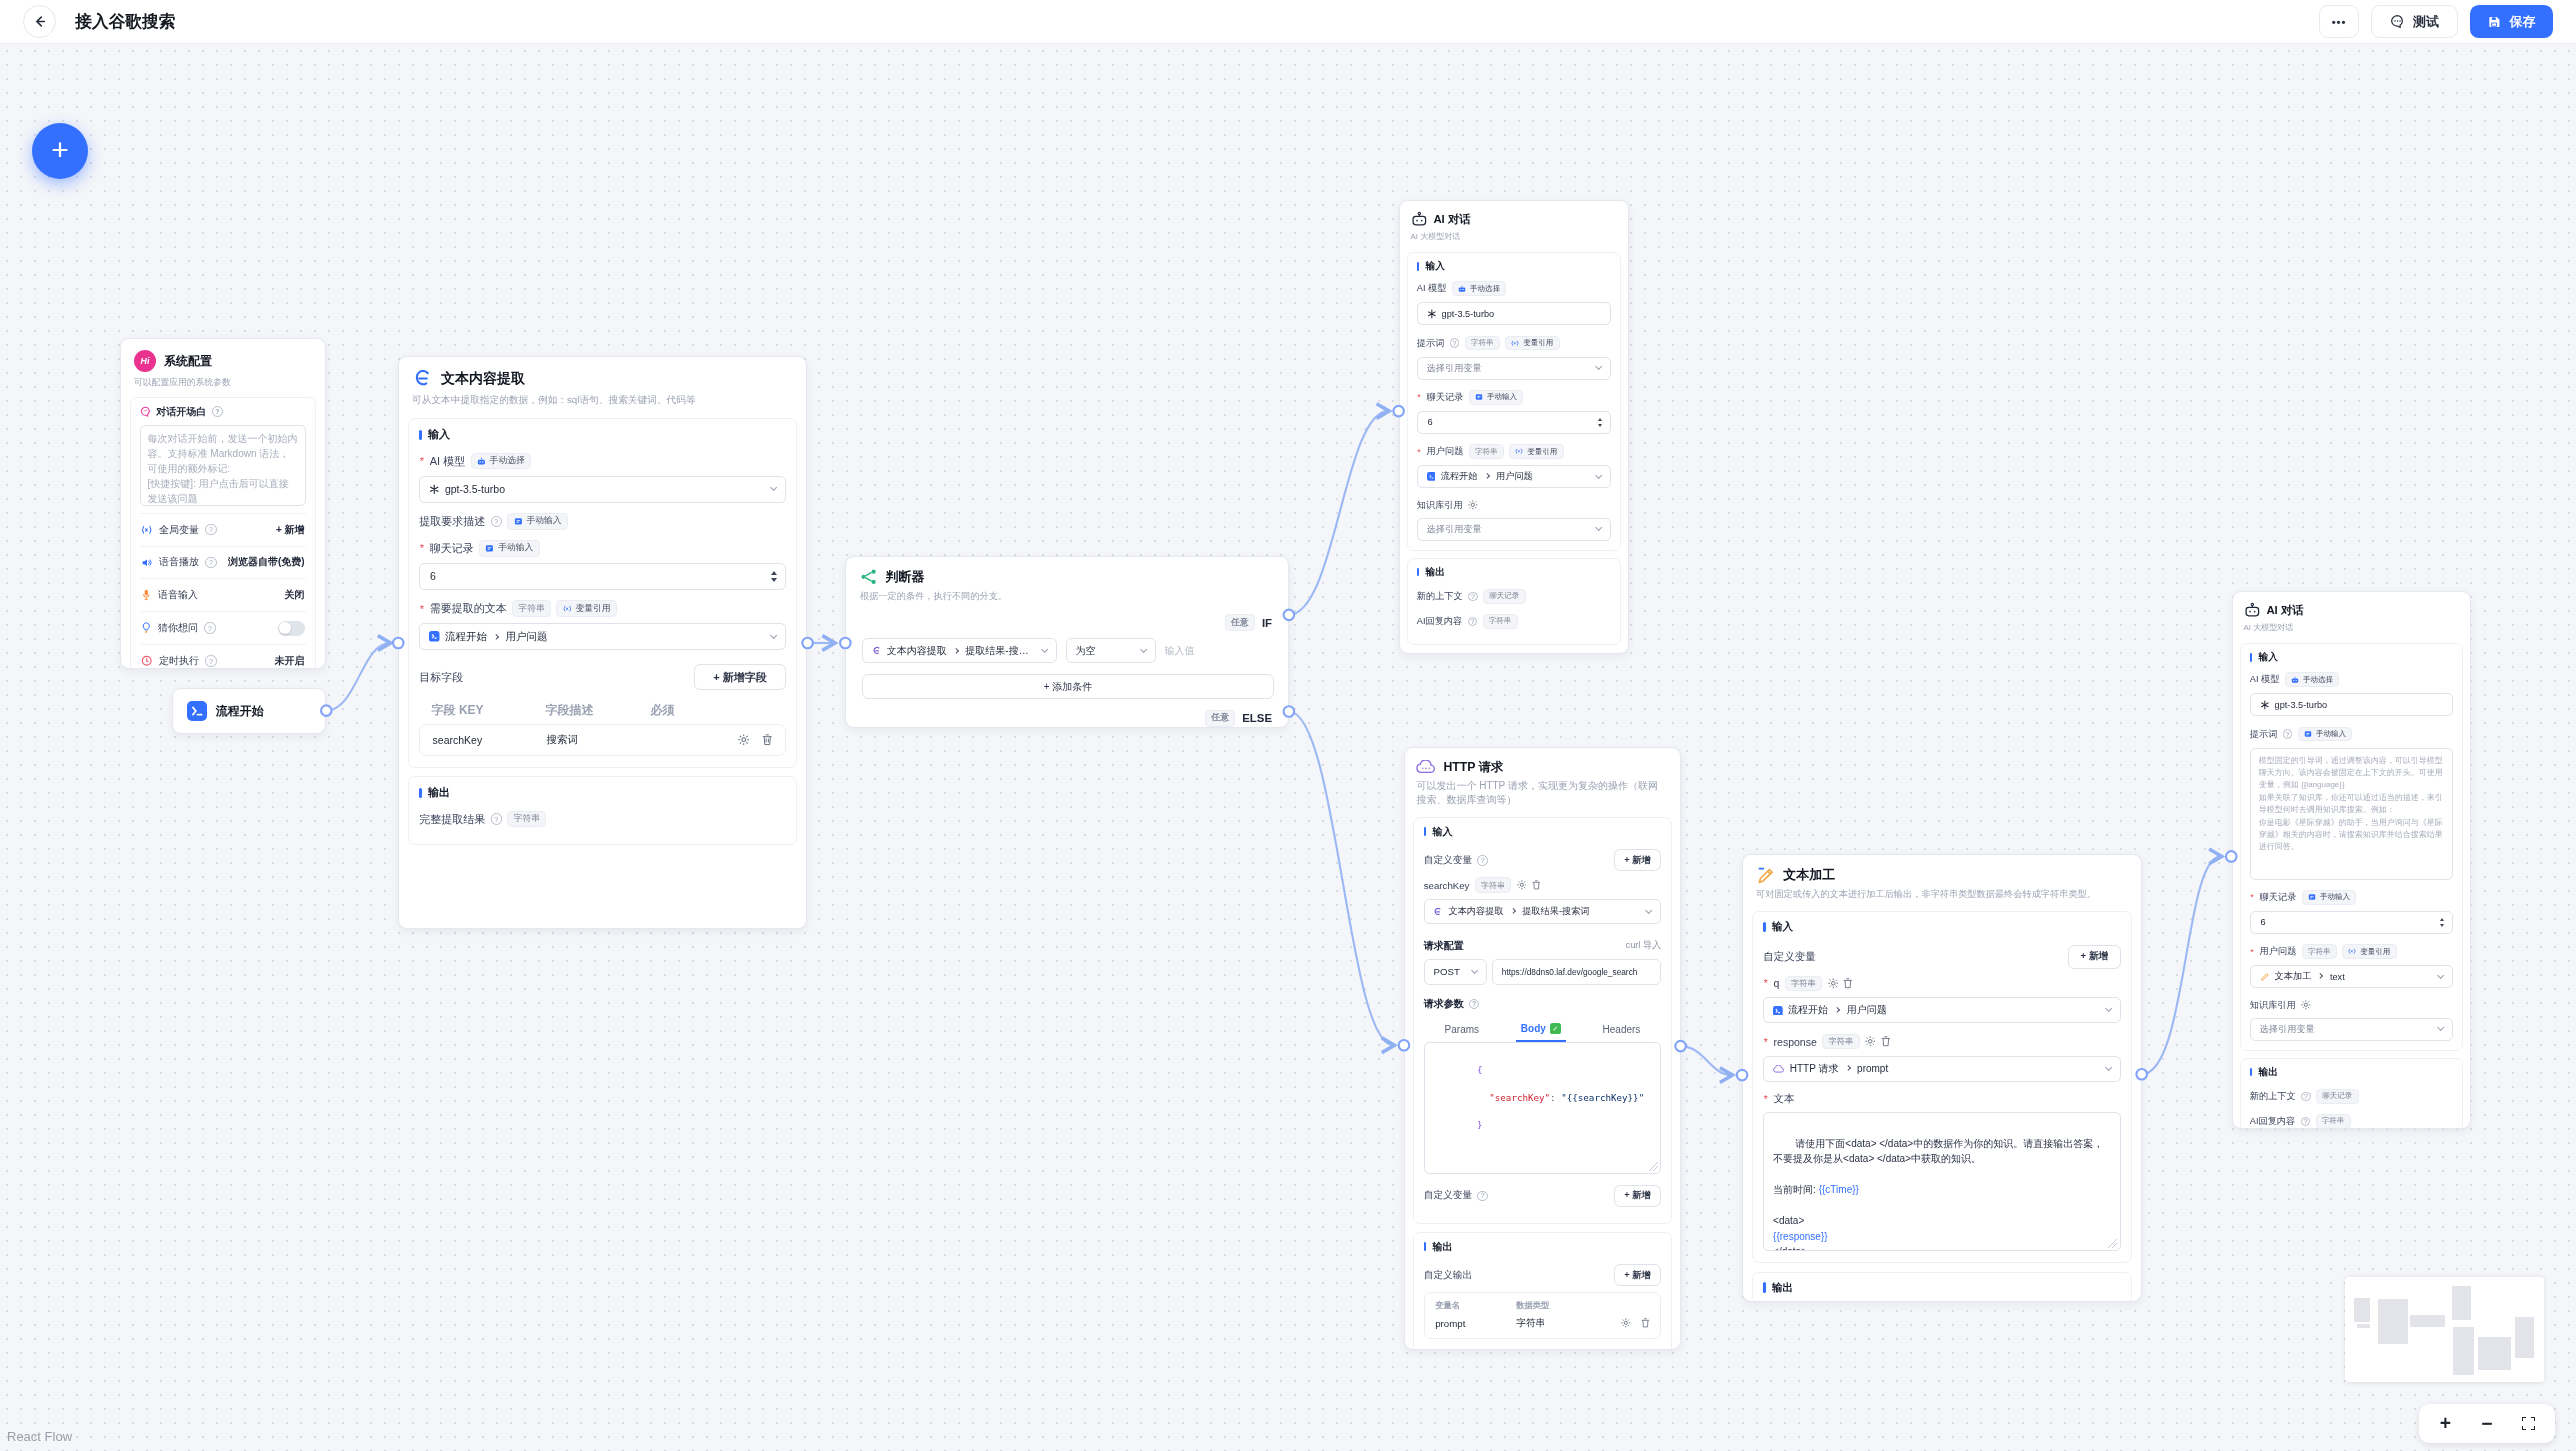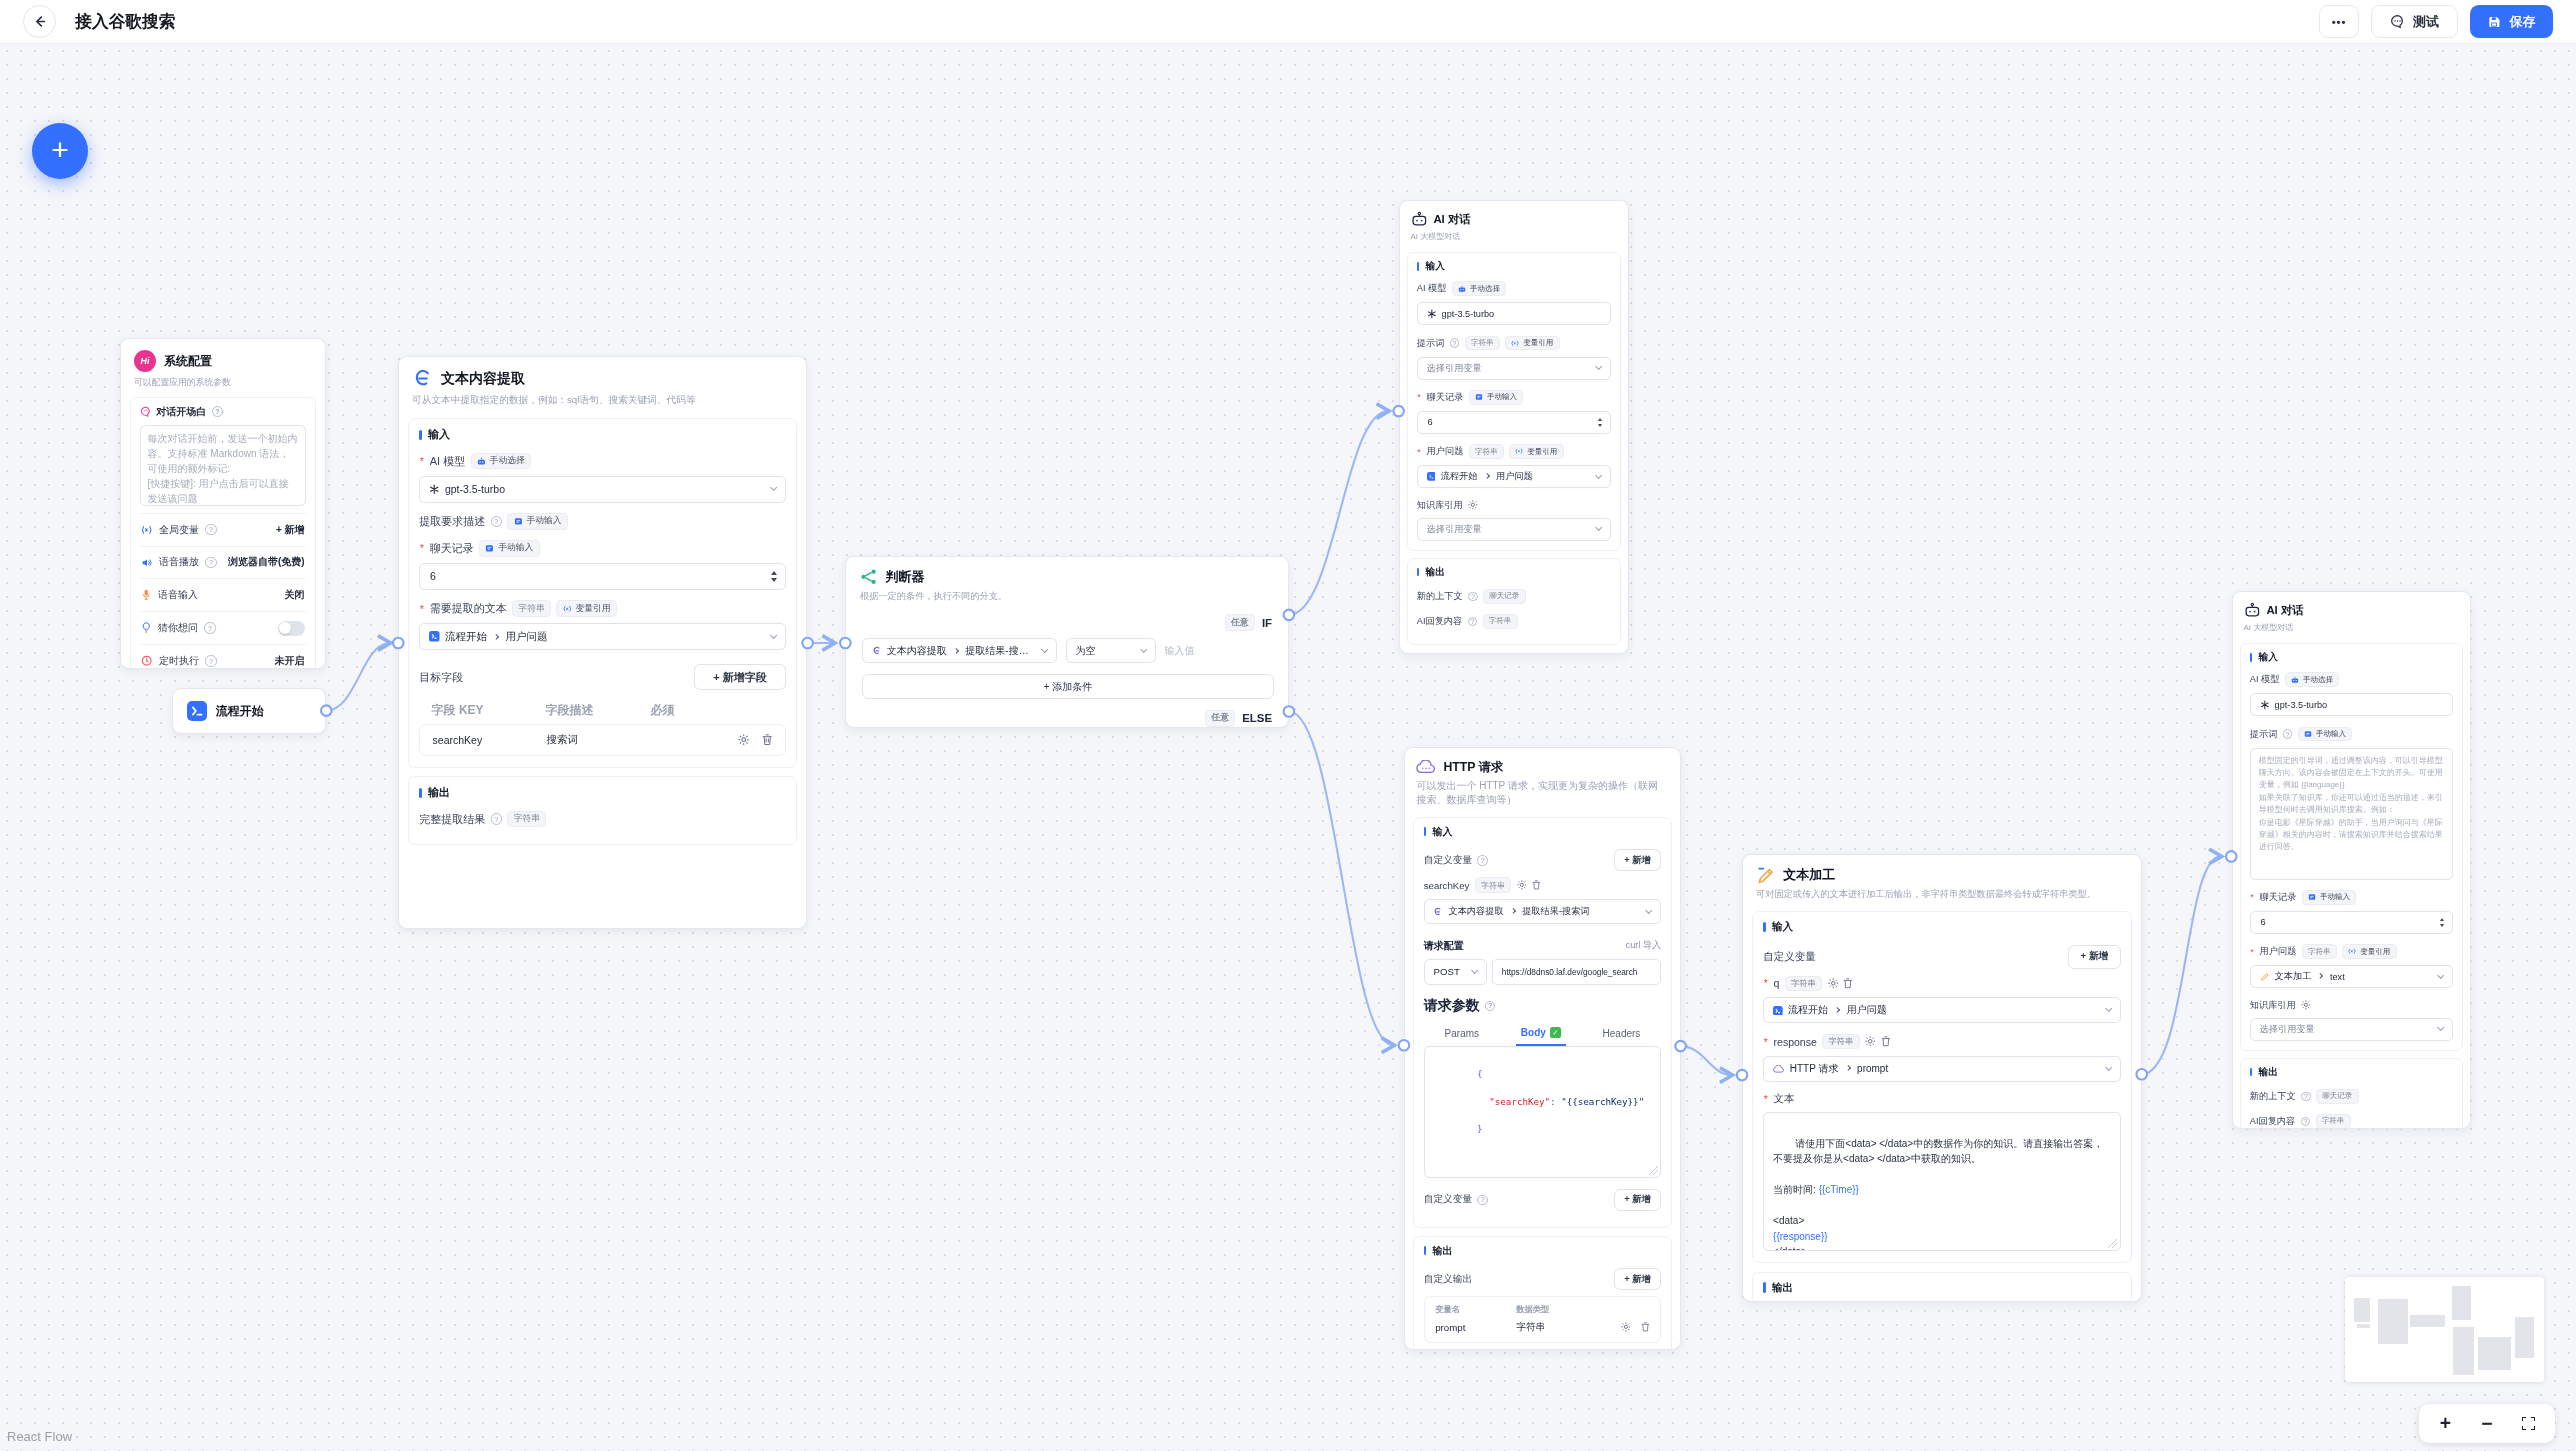--- a/index.html
+++ b/index.html
@@ -570,21 +570,21 @@
       </div>
       <div style="display:flex;gap:5.3px;margin-top:1.8px">
         <div class="sel" style="height:25.5px;font-size:9.7px;flex:0 0 63px">
             <span class="grow">POST</span>
             <span class="chev"></span>
           </div>
         <div class="sel" style="height:25.5px;font-size:8.3px;flex:1">
             <span class="grow">https://d8dns0.laf.dev/google_search</span>
           </div>
       </div>
-      <div class="frow" style="font-size:14px;font-weight:700;color:#20263a;margin-top:12.3px">
+      <div class="frow" style="font-size:10px;font-weight:700;color:#20263a;margin-top:12.3px">
           <span>请求参数</span>
           <span class="help" style="width:10.5px;height:10.5px"></span>
         </div>
       <div class="tabs">
         <span class="tab">
             <span>Params</span>
           </span>
         <span class="tab active">
             <span>Body</span>
             <span class="ck">✓</span>

